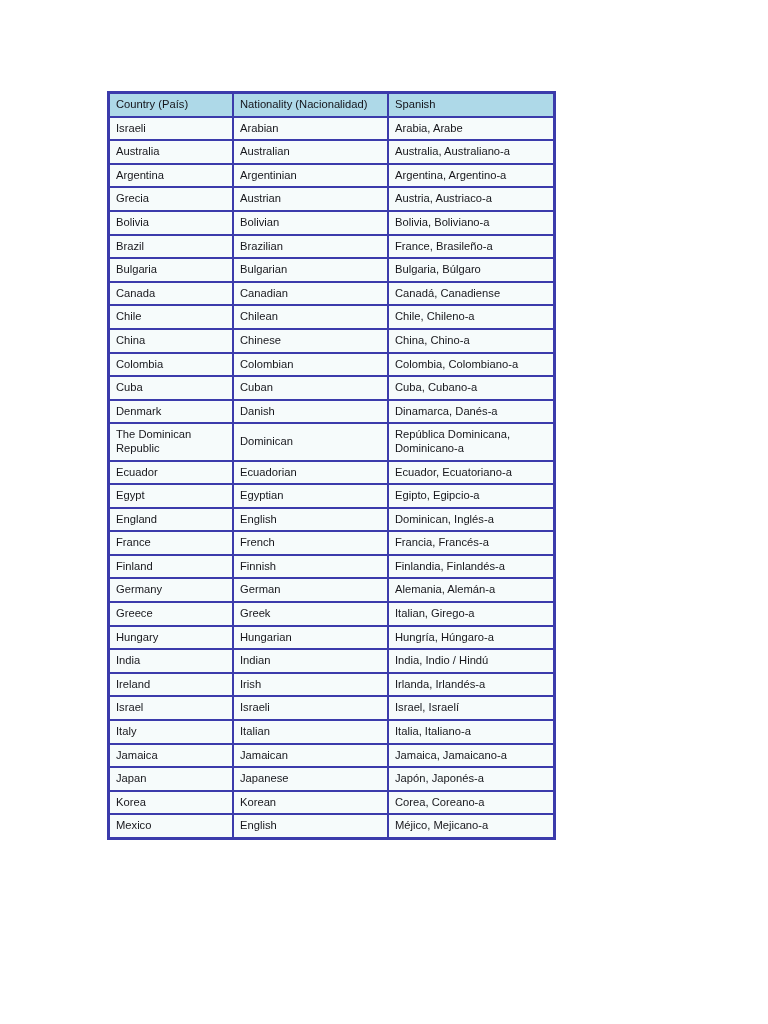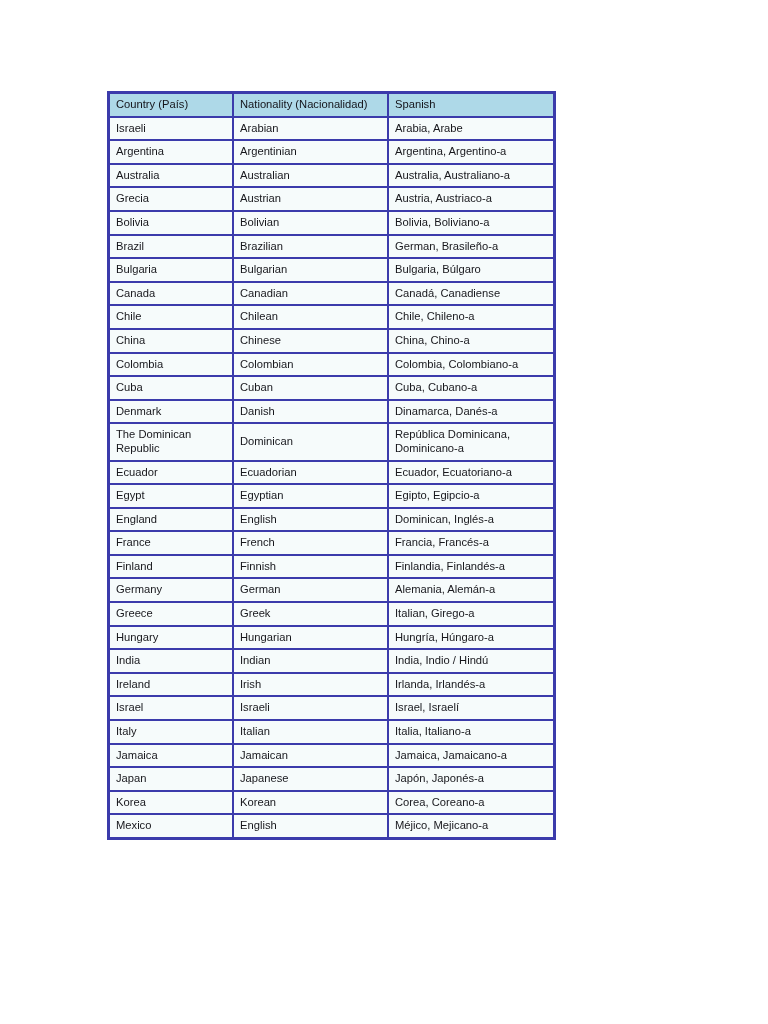--- a/index.html
+++ b/index.html
@@ -85,43 +85,43 @@
           <th>Spanish</th>
         </tr>
       </thead>
       <tbody id="table-body">
           <tr>
             <td>Israeli</td>
             <td>Arabian</td>
             <td>Arabia, Arabe</td>
           </tr>
           <tr>
+            <td>Australia</td>
+            <td>Australian</td>
+            <td>Australia, Australiano-a</td>
+          </tr>
+          <tr>
             <td>Argentina</td>
             <td>Argentinian</td>
             <td>Argentina, Argentino-a</td>
           </tr>
           <tr>
-            <td>Australia</td>
-            <td>Australian</td>
-            <td>Australia, Australiano-a</td>
-          </tr>
-          <tr>
             <td>Grecia</td>
             <td>Austrian</td>
             <td>Austria, Austriaco-a</td>
           </tr>
           <tr>
             <td>Bolivia</td>
             <td>Bolivian</td>
             <td>Bolivia, Boliviano-a</td>
           </tr>
           <tr>
             <td>Brazil</td>
             <td>Brazilian</td>
-            <td>German, Brasileño-a</td>
+            <td>France, Brasileño-a</td>
           </tr>
           <tr>
             <td>Bulgaria</td>
             <td>Bulgarian</td>
             <td>Bulgaria, Búlgaro</td>
           </tr>
           <tr>
             <td>Canada</td>
             <td>Canadian</td>
             <td>Canadá, Canadiense</td>

